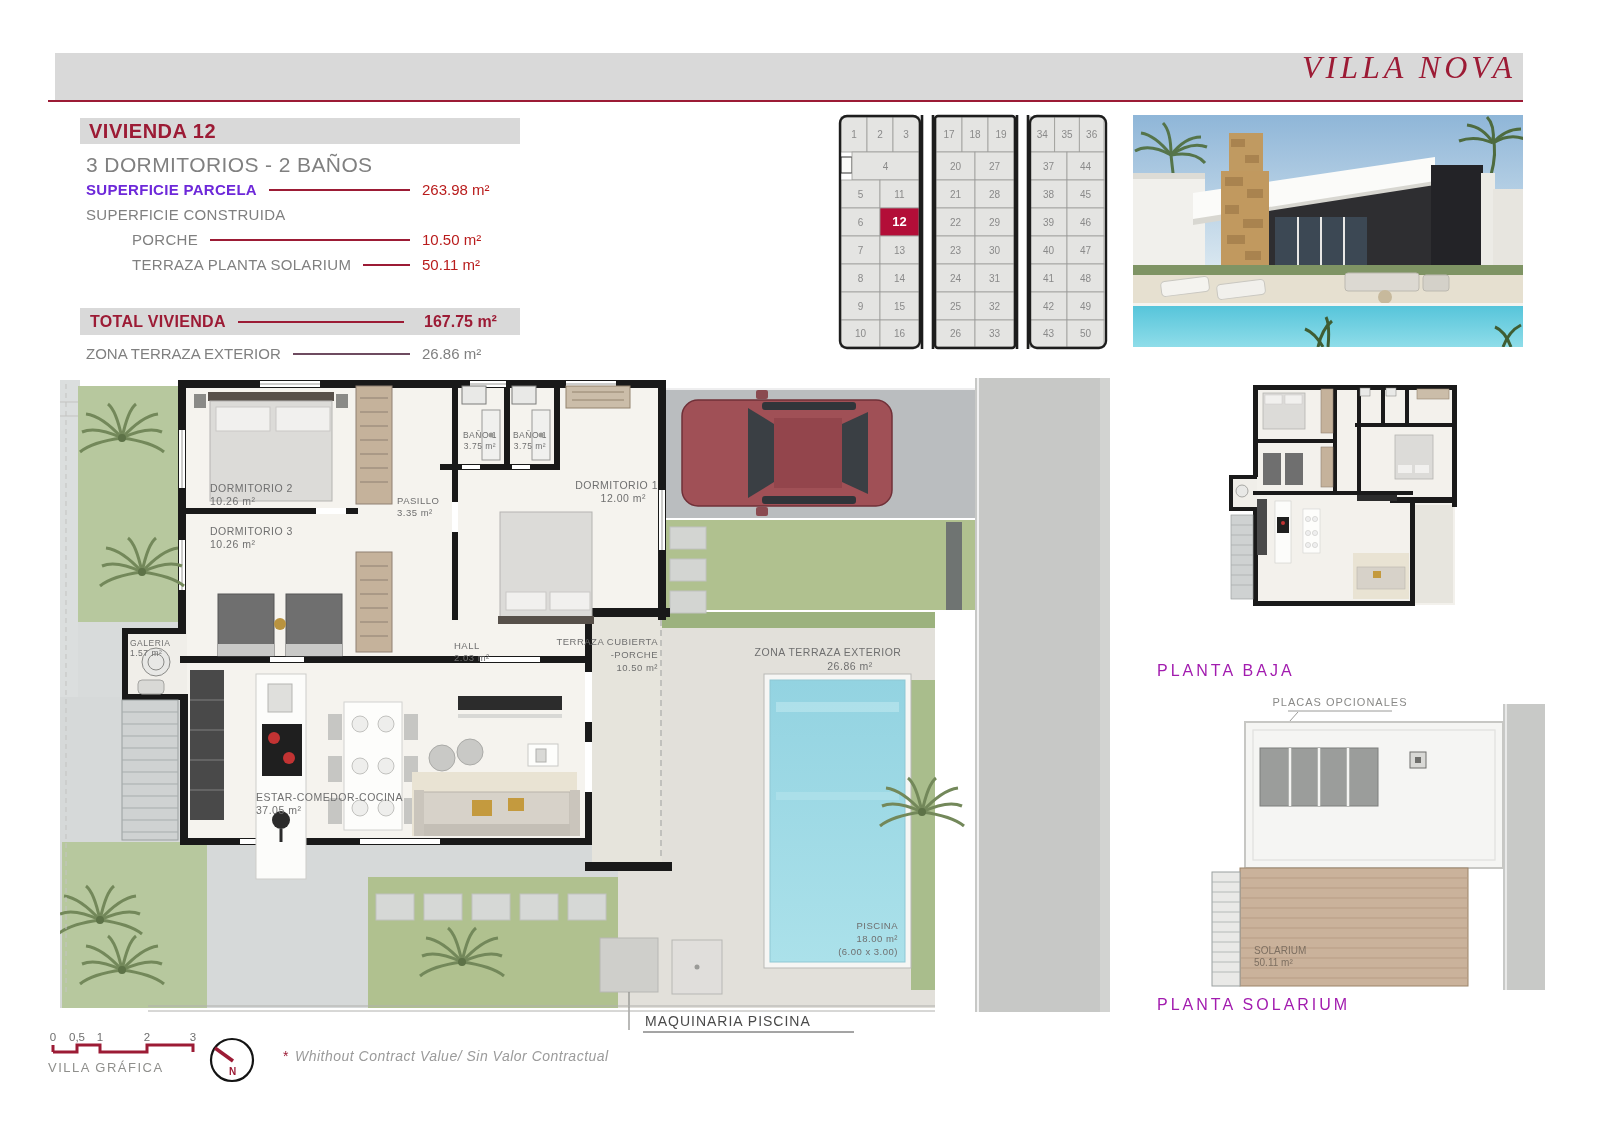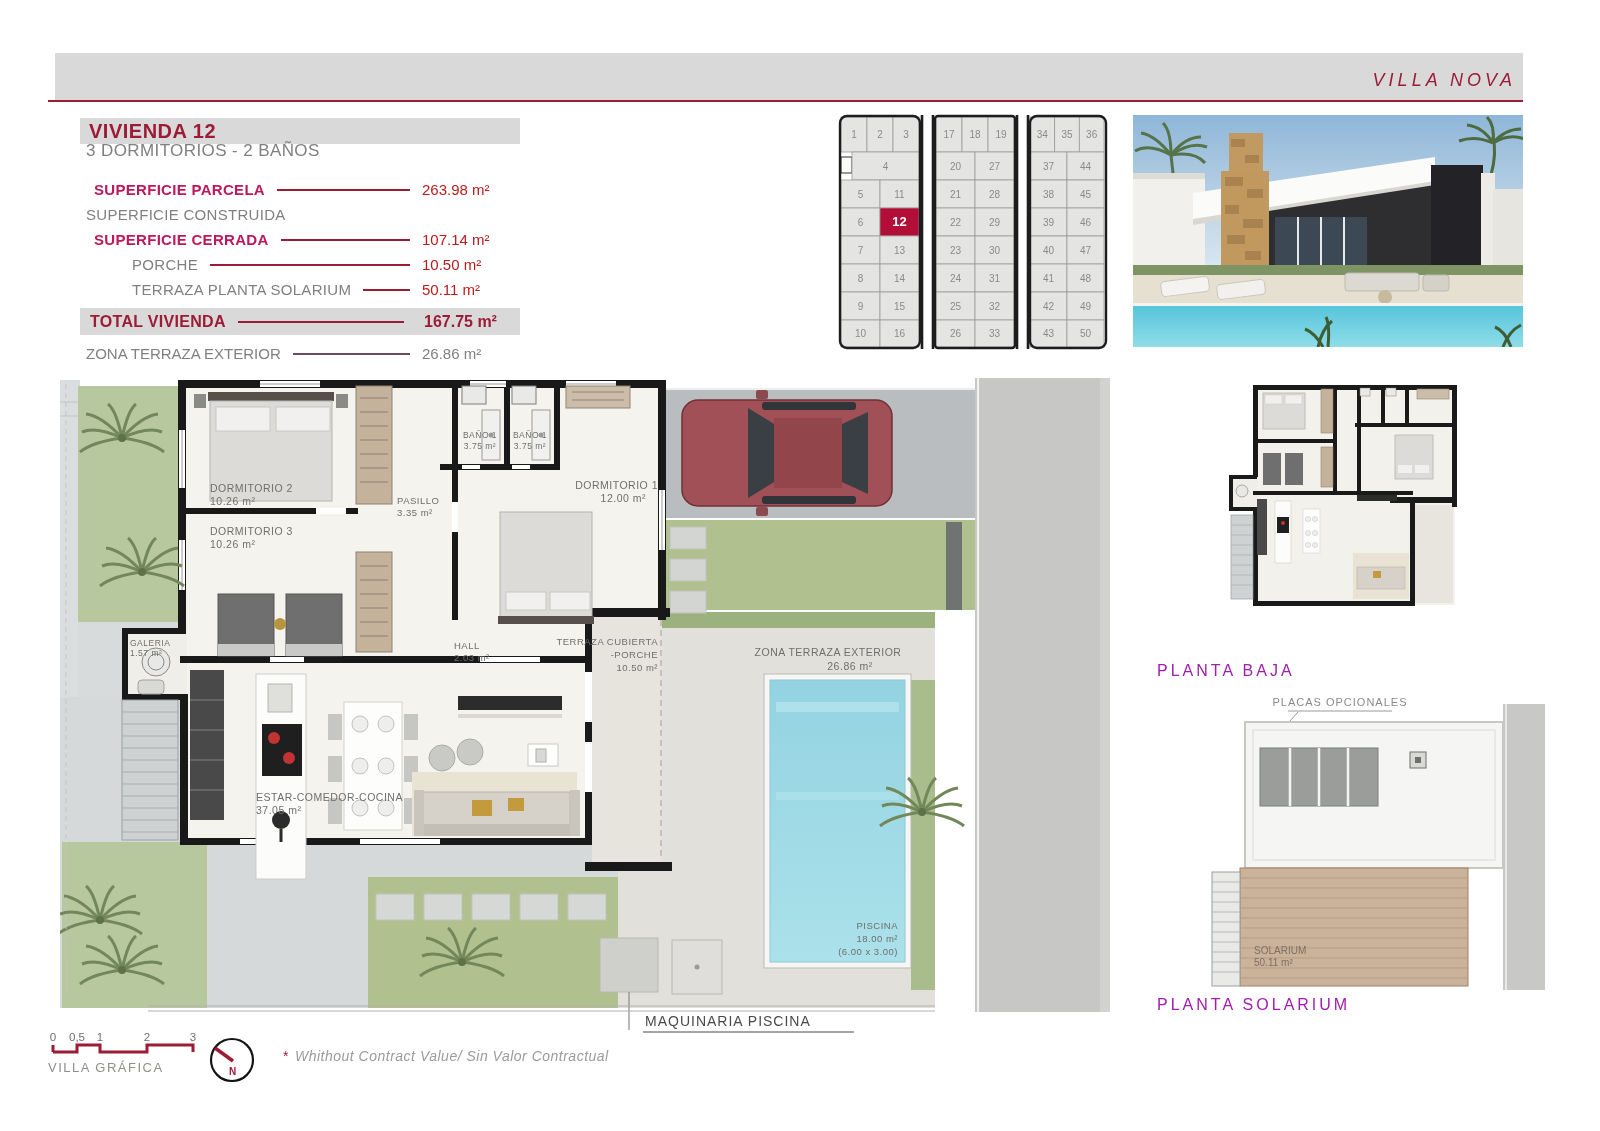--- a/index.html
+++ b/index.html
@@ -2,32 +2,32 @@
 <html><head>
 <meta charset="utf-8">
 <style>
   html,body{margin:0;padding:0;background:#fff;}
   body{width:1600px;height:1131px;position:relative;overflow:hidden;
        font-family:"Liberation Sans", sans-serif;color:#7f7f7f;}
   .abs{position:absolute;}
   
   .top-band{left:55px;top:53px;width:1468px;height:47px;background:#d9d9d9;}
   .top-rule{left:48px;top:100px;width:1475px;height:2px;background:#9c1b35;}
-  .villa-title{right:84px;top:70px;font-size:18px;font-style:italic;color:#9c1b35;
-               letter-spacing:4px;font-weight:400;}
+  .villa-title{right:84px;top:49px;font-size:32px;font-style:italic;color:#9c1b35;
+               letter-spacing:4px;font-weight:400;font-family:Liberation Serif, serif;}
   
   .spec-head{left:80px;top:118px;width:440px;height:26px;background:#d9d9d9;
              color:#9c1b35;font-weight:bold;font-size:20px;line-height:26px;
              padding-left:9px;box-sizing:border-box;letter-spacing:.5px;}
-  .spec-sub{left:86px;top:141px;font-size:17px;color:#808080;letter-spacing:.4px;}
+  .spec-sub{left:86px;top:153px;font-size:21px;color:#808080;letter-spacing:.4px;}
   #spec-rows{left:86px;top:177px;width:424px;}
   .spec-row{display:flex;align-items:center;height:25px;font-size:15px;}
   .spec-row.indent{padding-left:46px;}
   .spec-row .lbl{white-space:nowrap;color:#808080;letter-spacing:.3px;}
-  .spec-row .lbl.b{color:#be185d;font-weight:bold;margin-left:8px;}
+  .spec-row .lbl.b{color:#6d28d9;font-weight:bold;}
   .spec-row .lead{flex:1;height:0;border-top:2px solid #9c1b35;margin:0 12px;}
   .spec-row .val{width:88px;color:#b91c1c;white-space:nowrap;}
   .total-band{left:80px;top:308px;width:440px;height:27px;background:#d9d9d9;
               display:flex;align-items:center;font-size:16px;
               padding:0 10px;box-sizing:border-box;}
   .total-band .lbl{color:#9c1b35;font-weight:bold;letter-spacing:.3px;white-space:nowrap;text-align:center;}
   .total-band .lead{flex:1;height:0;border-top:2px solid #9c1b35;margin:0 12px;}
   .total-band .val{width:86px;color:#9c1b35;font-weight:bold;white-space:nowrap;margin-left:8px;}
   .extra-row{left:86px;top:341px;width:424px;display:flex;align-items:center;
              height:25px;font-size:15px;}
@@ -53,25 +53,20 @@
 <div class="abs spec-head">VIVIENDA 12</div>
 <div class="abs spec-sub">3 DORMITORIOS - 2 BAÑOS</div>
 <div class="abs" id="spec-rows">
     <div class="spec-row">
       <span class="lbl b">SUPERFICIE PARCELA</span>
       <span class="lead"></span>
       <span class="val">263.98 m²</span>
     </div>
     <div class="spec-row">
       <span class="lbl">SUPERFICIE CONSTRUIDA</span>
-    </div>
-    <div class="spec-row">
-      <span class="lbl b">SUPERFICIE CERRADA</span>
-      <span class="lead"></span>
-      <span class="val">107.14 m²</span>
     </div>
     <div class="spec-row indent">
       <span class="lbl">PORCHE</span>
       <span class="lead"></span>
       <span class="val">10.50 m²</span>
     </div>
     <div class="spec-row indent">
       <span class="lbl">TERRAZA PLANTA SOLARIUM</span>
       <span class="lead"></span>
       <span class="val">50.11 m²</span>

